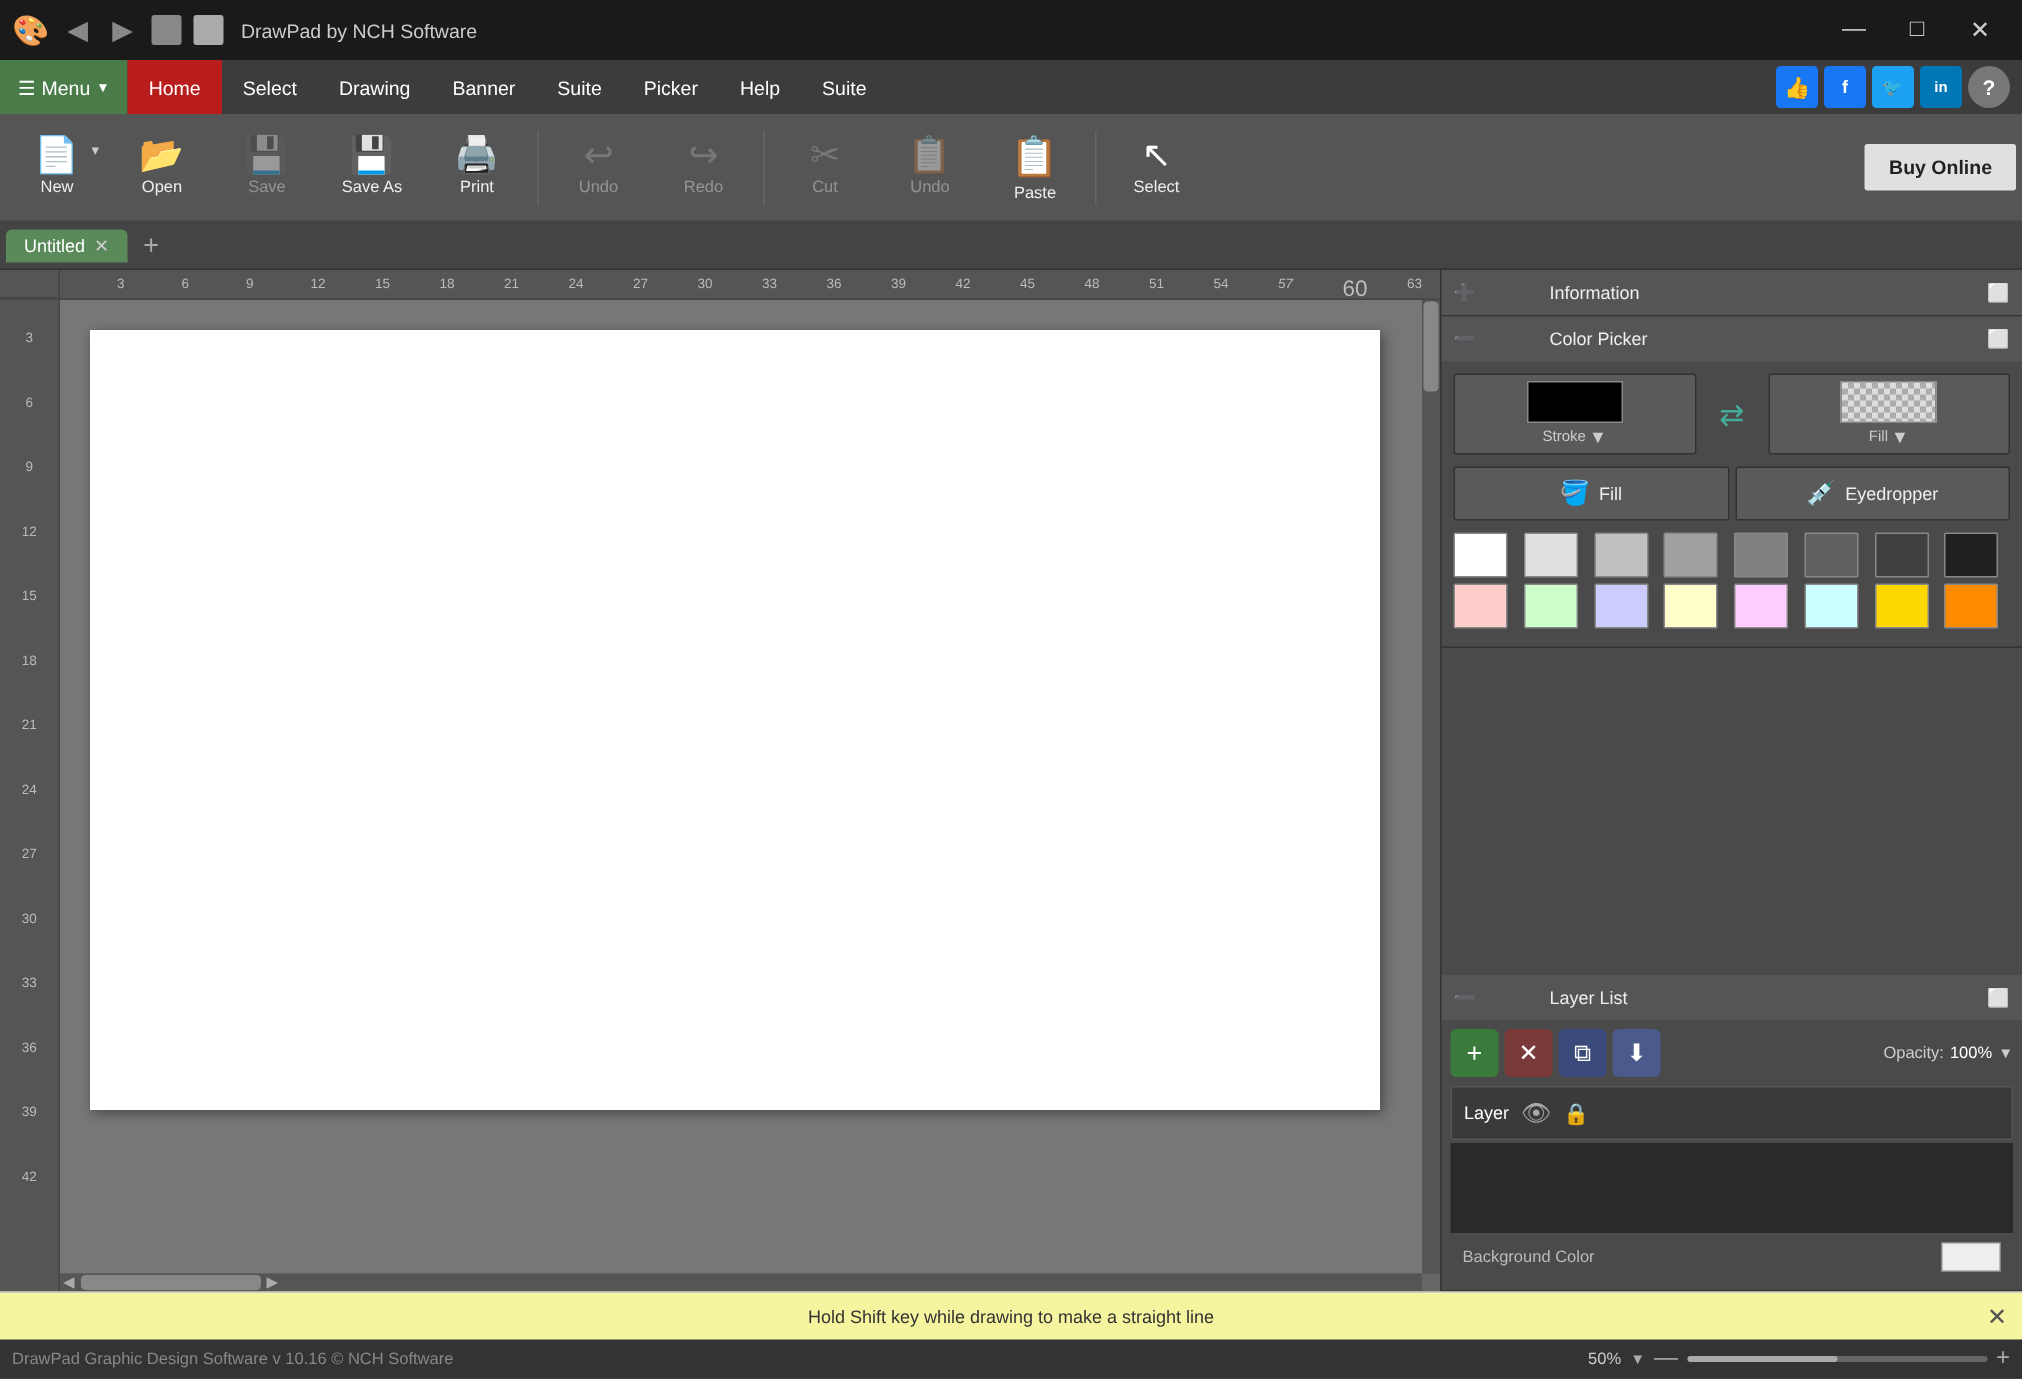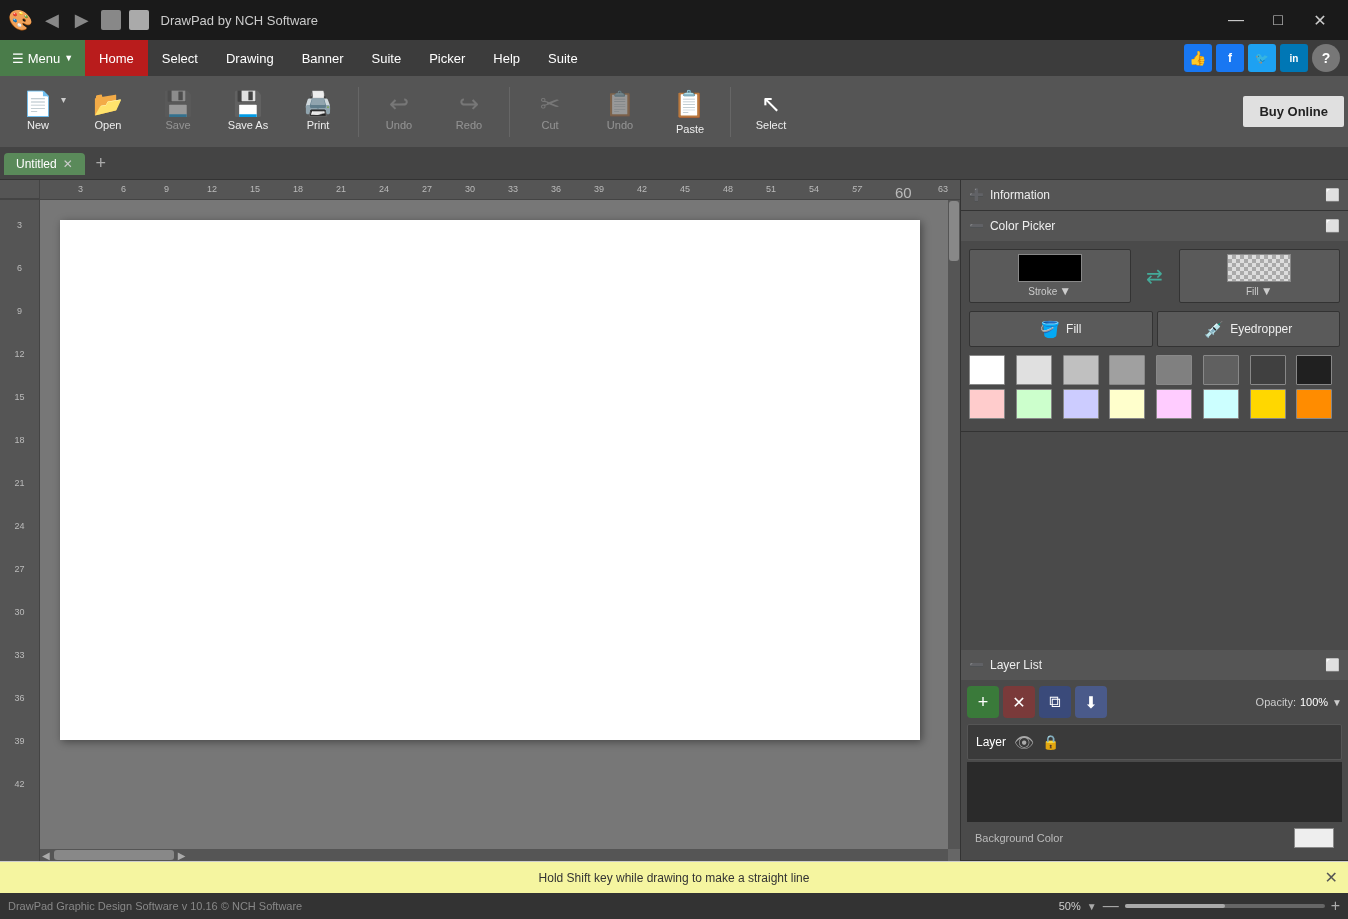--- a/index.html
+++ b/index.html
@@ -195,21 +195,21 @@
     .panel-header {
       height: 30px;
       background: #555;
       display: flex;
       align-items: center;
       padding: 0 8px;
       gap: 6px;
       cursor: pointer;
     }
     .panel-header .collapse-icon { font-size: 12px; color: #aaa; }
-    .panel-header .panel-title { font-size: 12px; color: #eee; flex: 1; }
+    .panel-header .panel-title { font-size: 12px; color: #eee; flex: 1; margin-left: 43px; }
     .panel-header .expand-icon { font-size: 12px; color: #aaa; }
 
     
     #color-picker-content {
       padding: 8px;
     }
     .stroke-fill-row {
       display: flex;
       align-items: center;
       gap: 4px;

